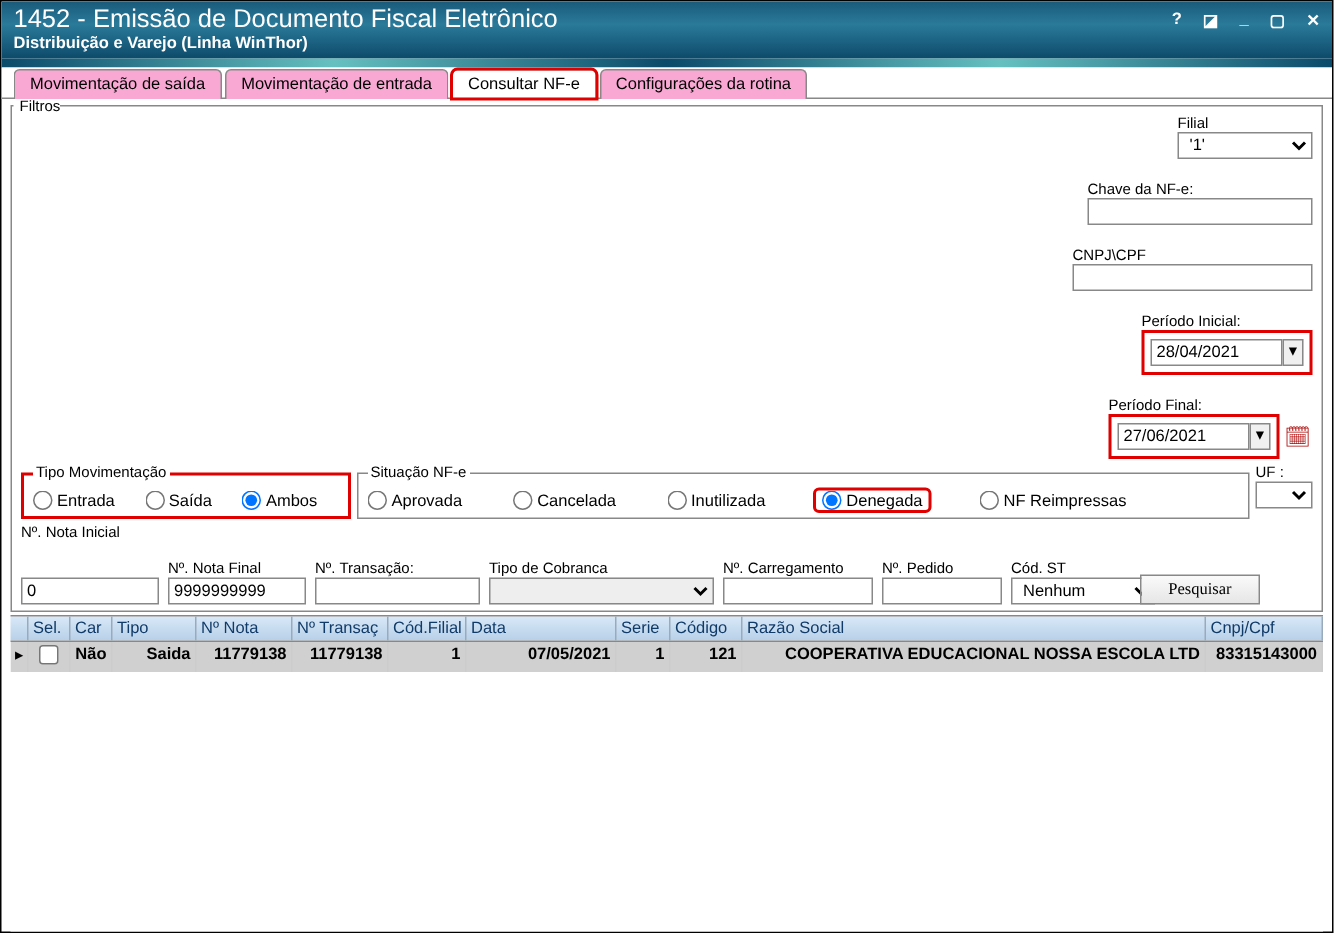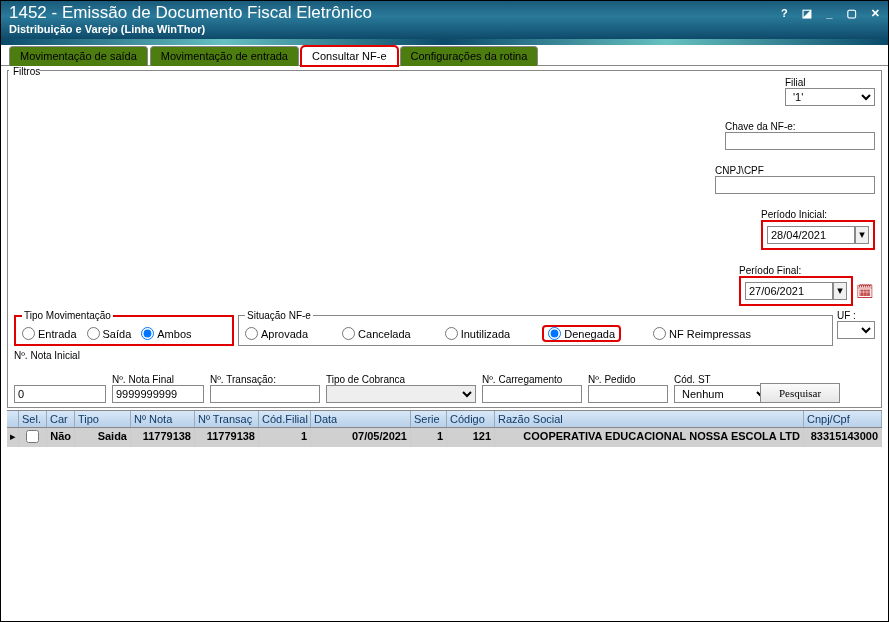--- a/index.html
+++ b/index.html
@@ -10,40 +10,40 @@
   .titlebar h1 { font-size: 17px; font-weight: normal; color: #fff; }
   .titlebar-icons { display: flex; gap: 6px; align-items: center; color: #fff; font-size: 14px; font-weight: bold; }
   .titlebar-icons span { cursor: pointer; padding: 0 4px; }
   .titlebar-row2 { padding: 0 8px 4px 8px; font-size: 11px; font-weight: bold; color: #fff; }
 
   .gradient-bar { height: 6px; background: linear-gradient(to right, #0a4a6a, #66c0c0, #0a4a6a, #66c0c0, #0a4a6a); }
 
   .content { padding: 0; }
 
   .tabs-row { display: flex; border-bottom: 1px solid #888; background: #fff; padding-left: 8px; position: relative; }
-  .tab { padding: 3px 10px; border: 1px solid #888; border-bottom: none; margin-right: 2px; background: #4d7c0f; border-radius: 4px 4px 0 0; position: relative; top: 1px; cursor: pointer; }
+  .tab { padding: 3px 10px; border: 1px solid #888; border-bottom: none; margin-right: 2px; background: #f9a8d4; border-radius: 4px 4px 0 0; position: relative; top: 1px; cursor: pointer; }
   .tab.active { background: #fff; font-weight: normal; border-bottom: 1px solid #fff; }
   .tab.highlighted { outline: 2px solid #e00000; outline-offset: -1px; }
 
   .filters-outer { border: 1px solid #888; margin: 0 6px 2px 6px; padding: 0; }
   .group-label { font-size: 10px; color: #000; padding-left: 4px; position: relative; top: -1px; background: #fff; display: inline-block; }
 
   .row { display: flex; gap: 15px; padding: 0 6px 2px 6px; align-items: flex-end; flex-direction: column; }
   .field { display: flex; flex-direction: column; }
   .field label { font-size: 10px; color: #000; }
   .field input, .field select { border: 1px solid #888; padding: 1px 3px; font-size: 11px; height: 18px; background: #fff; }
   .date-wrap { display: flex; align-items: flex-end; border: 2px solid #e00000; padding: 4px; }
   .date-wrap input { border: 1px solid #888; width: 88px; }
   .date-wrap .dd { border: 1px solid #888; width: 14px; height: 18px; text-align: center; line-height: 14px; background: #f0f0f0; cursor: pointer; }
   .date-icon { width: 20px; height: 20px; margin-left: 2px; text-align: center; line-height: 20px; cursor: pointer; color: #a00; font-size: 14px; }
 
   .fieldset-row { display: flex; gap: 4px; padding: 2px 6px 4px 6px; }
   .fieldset { border: 1px solid #888; padding: 2px 6px 4px 6px; position: relative; }
   .fieldset legend { font-size: 10px; padding: 0 2px; }
-  .radios { display: flex; gap: 10px; align-items: center; margin-top: 4px; }
+  .radios { display: flex; gap: 20px; align-items: center; margin-top: 4px; }
   .radio { display: flex; align-items: center; gap: 3px; cursor: pointer; }
   .radio input { margin: 0; }
   .fieldset.highlighted { border: 2px solid #e00000; }
   .radio-highlighted { outline: 2px solid #e00000; padding: 0 4px; border-radius: 2px; }
 
   .row3 { display: flex; gap: 6px; padding: 0 6px 4px 6px; align-items: flex-end; }
 
   .search-btn { border: 1px solid #888; background: linear-gradient(#fafafa,#e6e6e6); padding: 3px 16px; cursor: pointer; font-size: 11px; }
 
   .grid { margin: 0 6px; }

